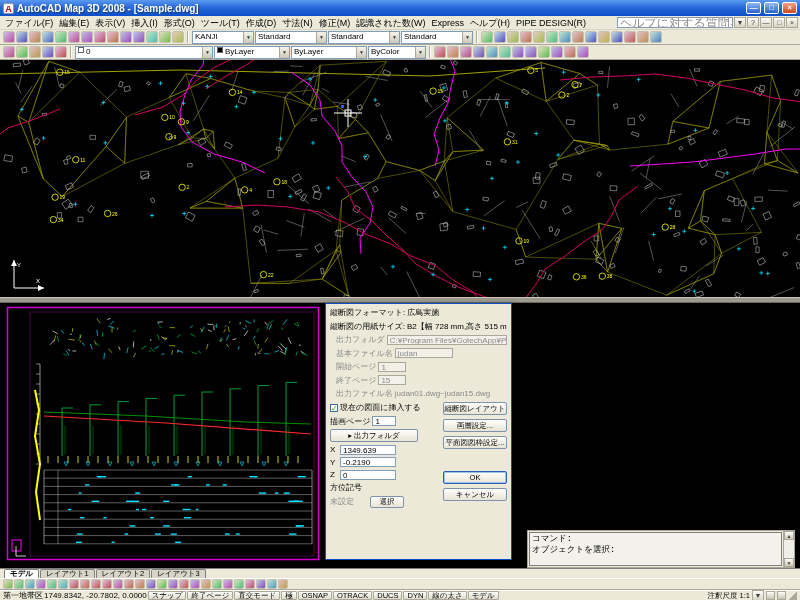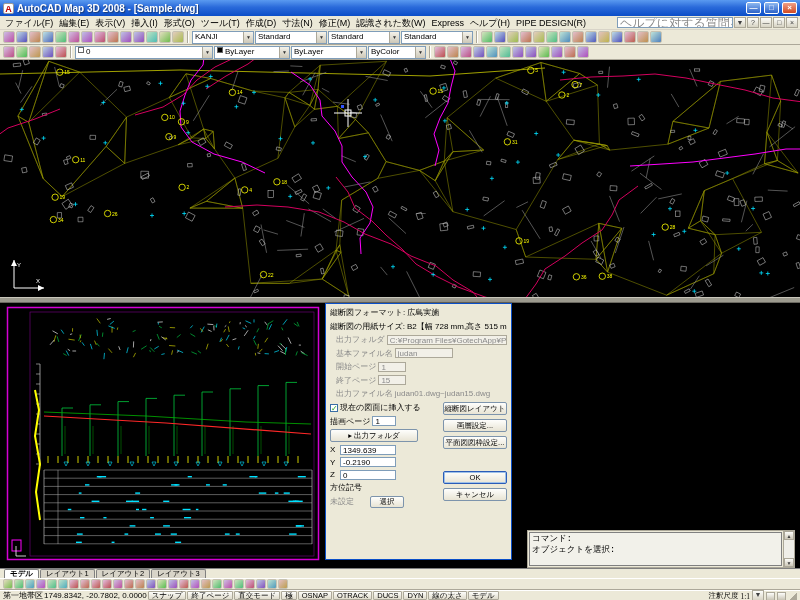--- a/index.html
+++ b/index.html
@@ -98,21 +98,21 @@
     border-bottom:none;border-radius:2px 2px 0 0;margin-right:1px;white-space:nowrap;}
   .tab:first-child{background:#fff;font-weight:bold;}
 
   
   .statusbar{top:590px;height:10px;background:#ece9d8;border-top:1px solid #fff;display:flex;
     align-items:center;font-size:8px;padding:0 3px;gap:1px;}
   .sb-zone,.sb-coords{white-space:nowrap;}
   .toggle-list{display:flex;gap:1px;}
   .sb-btn{font-size:7.5px;height:9px;line-height:8px;padding:0 3px;border-radius:1px;
     background:linear-gradient(#fdfdfa,#e0dccc);border:1px solid #aca899;white-space:nowrap;}
-  .sb-right{margin-left:auto;display:flex;align-items:flex-end;gap:2px;font-family:Liberation Serif, serif;}
+  .sb-right{margin-left:auto;display:flex;align-items:center;gap:2px;}
   .sb-anno{font-size:7.5px;white-space:nowrap;}
   .sb-ico{width:9px;height:9px;background:linear-gradient(#fdfdfa,#c8c4b4);border:1px solid #aca899;flex:none;}
   .grip{width:9px;height:9px;background:linear-gradient(135deg,transparent 55%,#aca899 55%);flex:none;}
 </style>
 </head>
 <body>
 
 <div class="window">
 
   <div class="abs titlebar">

